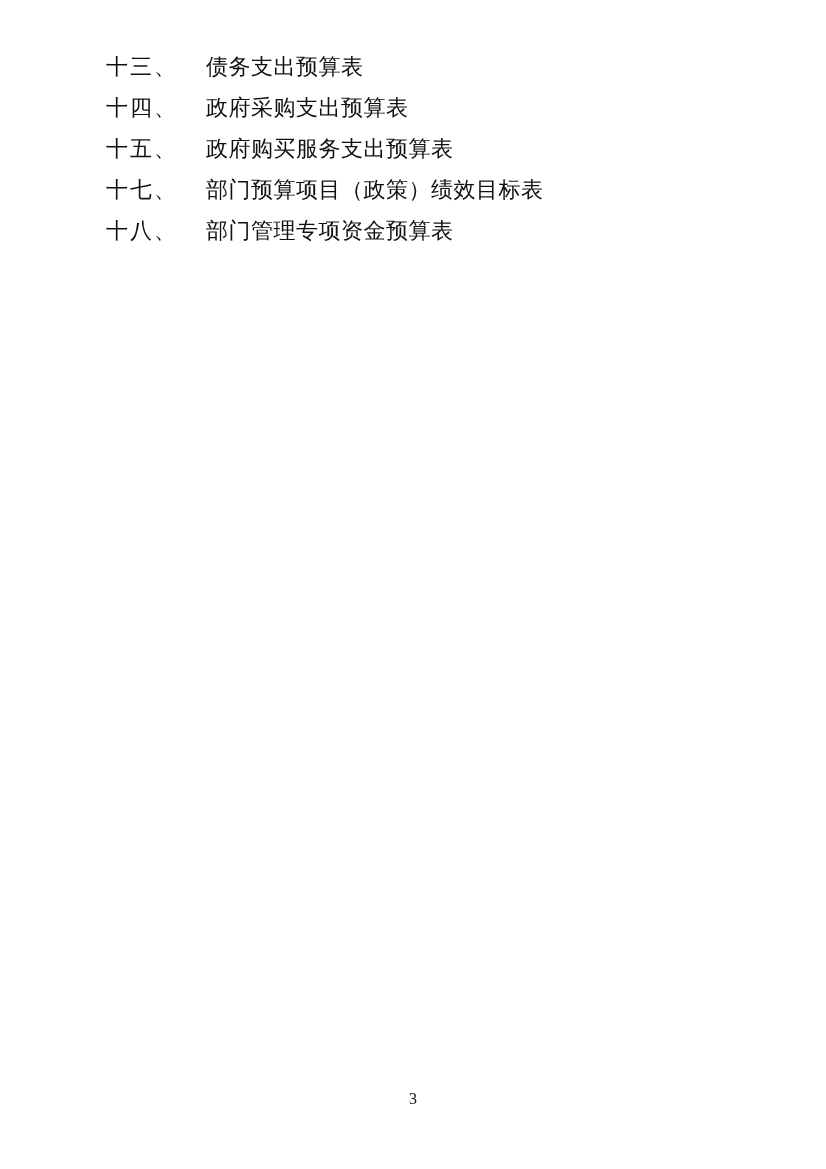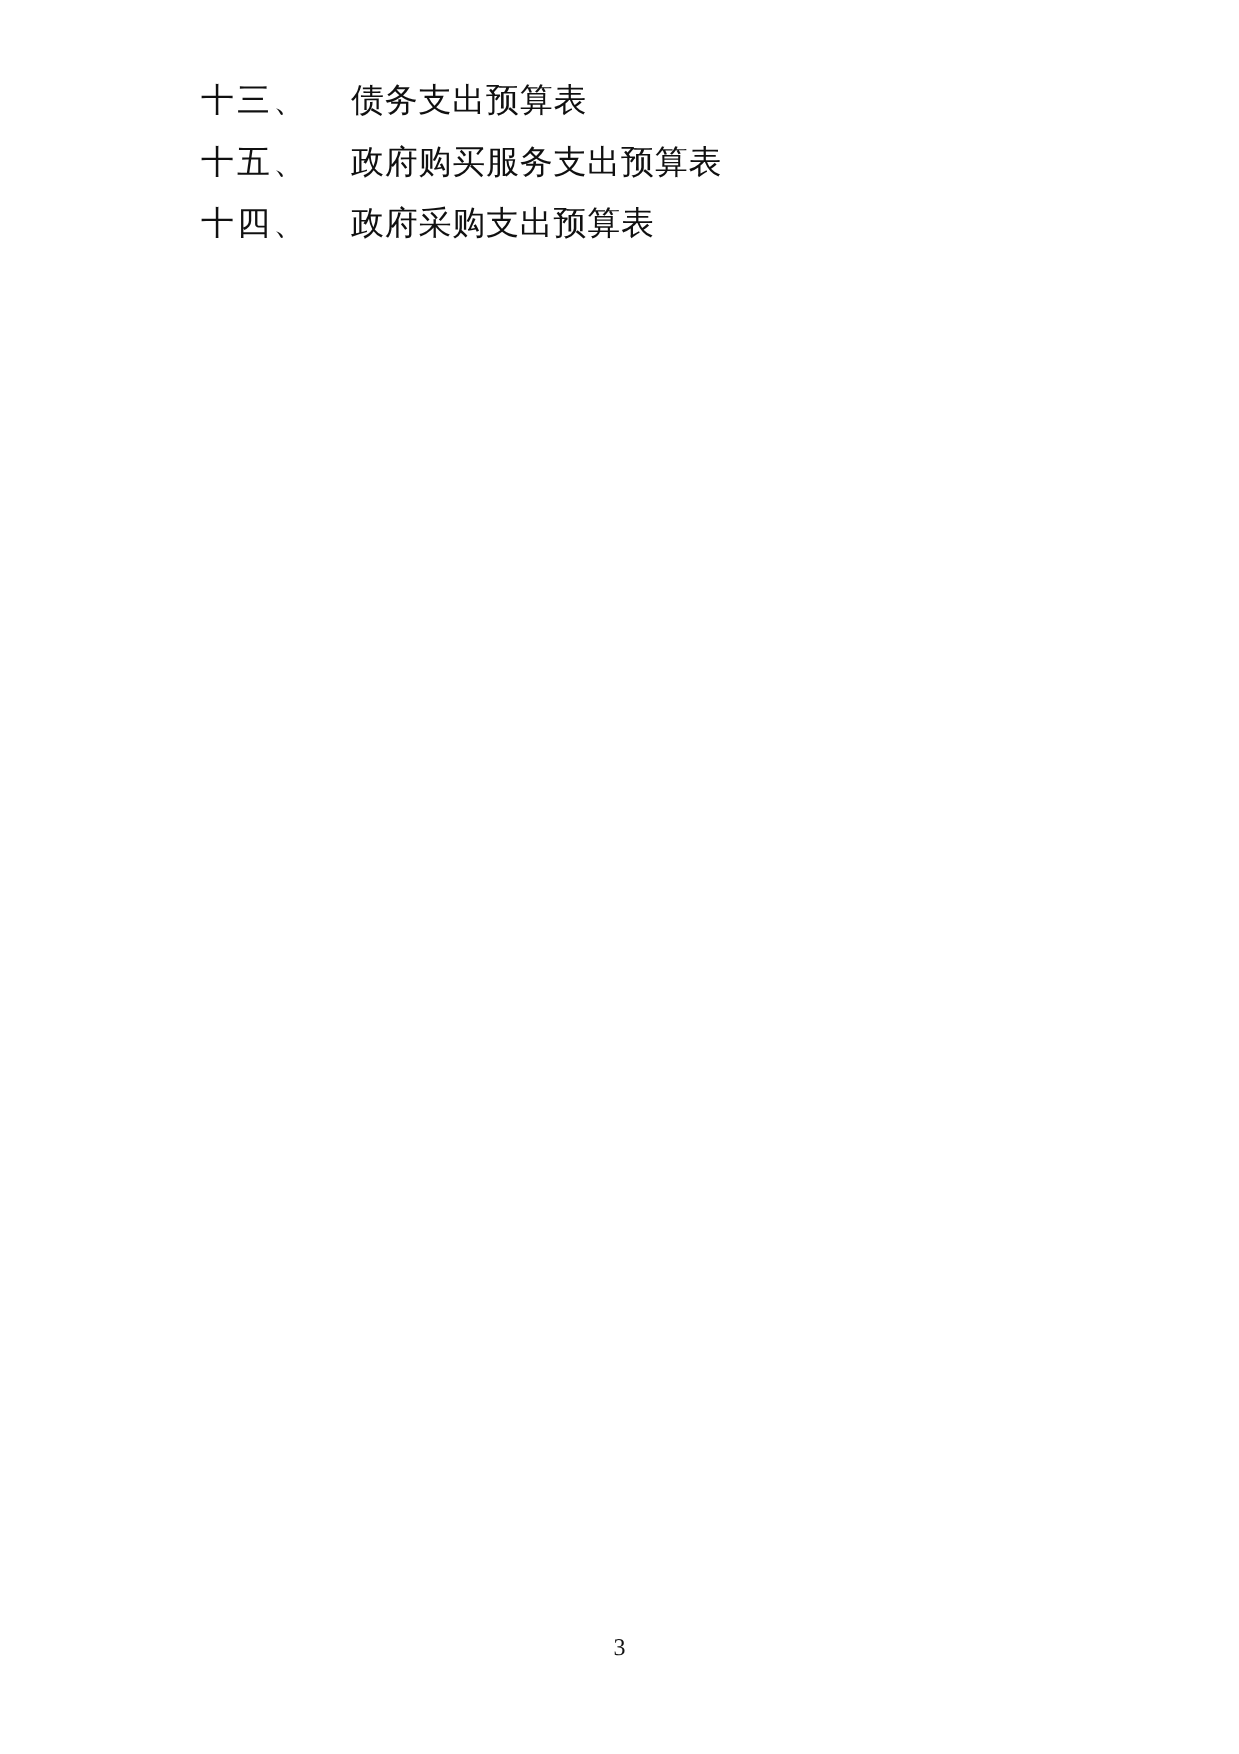--- a/index.html
+++ b/index.html
@@ -15,21 +15,21 @@
     position: relative;
     width: 826px;
     height: 1169px;
     margin: 0 auto;
     background: #ffffff;
     overflow: hidden;
     box-sizing: border-box;
   }
   .content {
     position: absolute;
-    left: 134px;
+    left: 106px;
     top: 46px;
     width: 600px;
   }
   .toc-item {
     font-size: 22px;
     line-height: 41px;
     white-space: nowrap;
     letter-spacing: 0.5px;
     color: #101010;
   }
@@ -61,27 +61,33 @@
 
 <div class="page">
 
   <div class="content">
 
     <div class="toc-item">
       <span class="toc-num">十三、</span><span class="toc-gap"></span><span class="toc-title">债务支出预算表</span>
     </div>
 
     <div class="toc-item">
+      <span class="toc-num">十四、</span><span class="toc-gap"></span><span class="toc-title">政府采购支出预算表</span>
+    </div>
+
+    <div class="toc-item">
       <span class="toc-num">十五、</span><span class="toc-gap"></span><span class="toc-title">政府购买服务支出预算表</span>
     </div>
 
+
     <div class="toc-item">
-      <span class="toc-num">十四、</span><span class="toc-gap"></span><span class="toc-title">政府采购支出预算表</span>
+      <span class="toc-num">十七、</span><span class="toc-gap"></span><span class="toc-title">部门预算项目（政策）绩效目标表</span>
     </div>
 
-
-
+    <div class="toc-item">
+      <span class="toc-num">十八、</span><span class="toc-gap"></span><span class="toc-title">部门管理专项资金预算表</span>
+    </div>
 
   </div>
 
   <div class="page-number">3</div>
 
 </div>
 
 </body></html>

